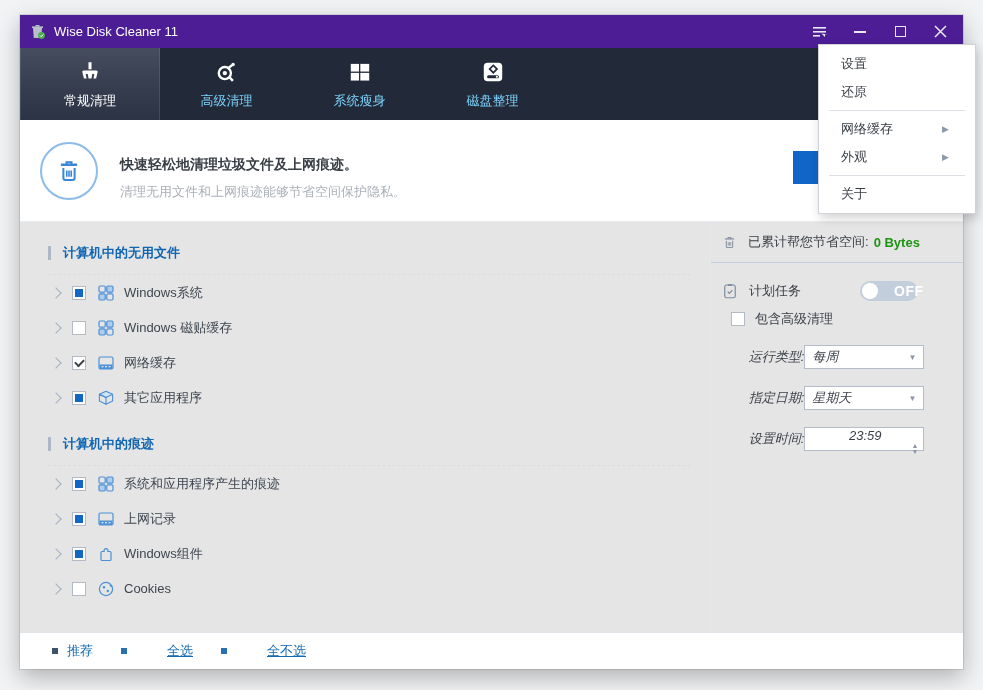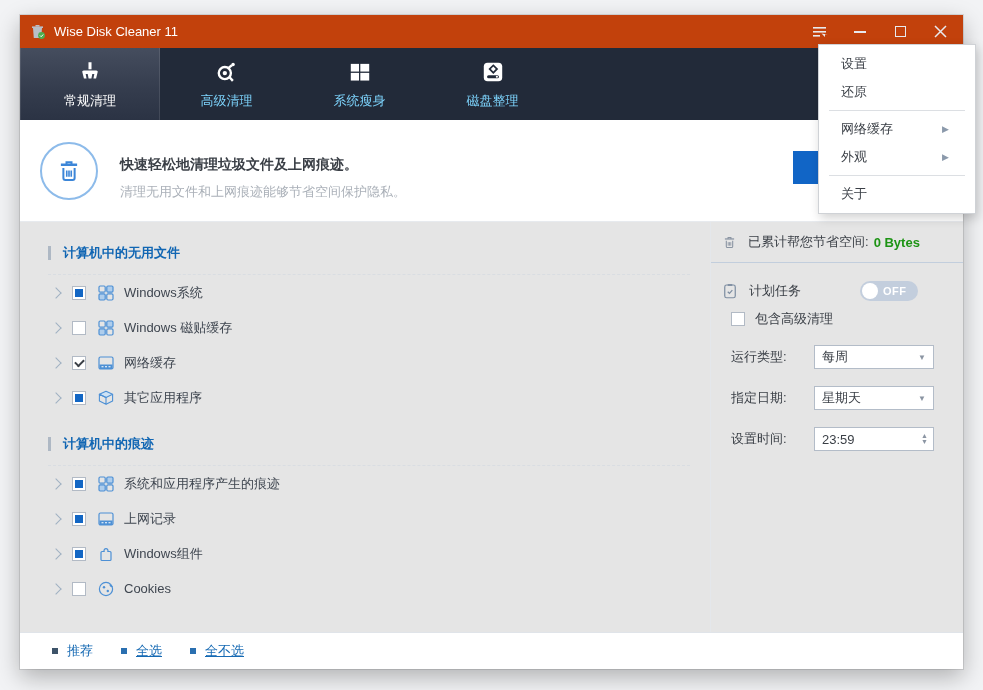--- a/index.html
+++ b/index.html
@@ -3,21 +3,21 @@
 <meta charset="utf-8">
 <style>
   * { margin:0; padding:0; box-sizing:border-box; }
   html,body { width:983px; height:690px; }
   body { font-family:"Liberation Sans","DejaVu Sans",sans-serif; background:#f2f3f5; position:relative; overflow:hidden; }
 
   .window { position:absolute; left:20px; top:15px; width:943px; height:654px; background:#fff;
             box-shadow:0 8px 22px rgba(0,0,0,.28), 0 0 0 1px rgba(0,0,0,.10); }
 
   
-  .titlebar { position:absolute; left:0; top:0; width:100%; height:33px; background:#c2410c;
+  .titlebar { position:absolute; left:0; top:0; width:100%; height:33px; background:#4c1d95;
               display:flex; align-items:center; padding:0 10px; }
   .app-icon { width:16px; height:16px; margin-right:8px; flex:none; }
   .win-title { color:#fff; font-size:13px; }
   .win-controls { margin-left:auto; display:flex; align-items:center; gap:14px; }
   .win-btn { width:26px; height:22px; display:flex; align-items:center; justify-content:center; cursor:pointer; }
   .min-glyph { width:12px; height:2px; background:#e8eaee; }
   .max-glyph { width:11px; height:11px; border:1.5px solid #e8eaee; }
 
   
   .nav { position:absolute; left:0; top:33px; width:100%; height:72px; background:#222a39; display:flex; }
@@ -55,46 +55,46 @@
                           border-left:2px solid #3a3f46; border-bottom:2px solid #3a3f46; transform:rotate(-45deg); }
   .tree-icon { width:18px; height:18px; margin-right:9px; flex:none; }
   .tree-label { font-size:13px; color:#3f4650; }
 
   .footer { position:absolute; left:0; top:617px; width:100%; height:37px; border-top:1px solid #e0e4e9; background:#fff;
             display:flex; align-items:center; padding-left:32px; gap:28px; }
   .flink { display:flex; align-items:center; gap:9px; cursor:pointer; }
   .flink .sq { width:6px; height:6px; background:#2a6fb0; }
   .flink:first-child .sq { background:#3d5369; }
   .flink .ltext { font-size:13px; color:#1569b3; }
-  .flink.u .ltext { text-decoration:underline; }
+  .flink.u .ltext { text-decoration:underline;margin-left:31px; }
 
   
   .savings-row { height:41px; display:flex; align-items:center; padding-left:10px; border-bottom:1px solid #c2cedd; }
   .savings-label { font-size:13px; color:#3a3f46; margin-left:10px; }
   .savings-value { font-size:13px; font-weight:bold; color:#1d9414; margin-left:5px; }
 
   .sched { padding:18px 13px 0 10px; }
   .sched-head { display:flex; align-items:center; }
   .sched-title { font-size:13px; color:#3a3f46; margin-left:10px; }
   .toggle { margin-left:auto; margin-right:32px; width:58px; height:20px; border-radius:10px; background:#c3cedd;
             display:flex; align-items:center; cursor:pointer; }
   .knob { width:16px; height:16px; border-radius:50%; background:#fff; margin-left:2px; flex:none; }
-  .toggle-label { color:#fff; font-size:11px; font-weight:bold; margin-left:5px; letter-spacing:.5px; }
+  .toggle-label { color:#fff; font-size:14px; font-weight:bold; margin-left:16px; letter-spacing:.5px; }
 
   .adv-row { display:flex; align-items:center; margin:9px 0 0 10px; cursor:pointer; }
   .adv-row .cb { margin-right:10px; }
   .adv-label { font-size:13px; color:#3a3f46; }
 
-  .field-row { display:flex; align-items:center; justify-content:space-between; margin:17px 16px 0 10px; }
+  .field-row { display:flex; align-items:center; justify-content:center; margin:17px 8px 0 10px;font-style:italic; }
   .field-label { font-size:13px; color:#3a3f46; }
   .select { width:120px; height:24px; border:1px solid #b3bcc8; background:#fff; display:flex; align-items:center;
             padding:0 7px; cursor:pointer; }
   .select .sel-value { font-size:13px; color:#3a3f46; }
   .select .arrow { margin-left:auto; font-size:8px; color:#8b95a3; }
-  .spinner { width:120px; height:24px; border:1px solid #b3bcc8; background:#fff; display:flex; align-items:center; padding:0 5px 0 7px; }
+  .spinner { width:120px; height:24px; border:1px solid #b3bcc8; background:#fff; display:flex; align-items:center; padding:0 5px 0 7px;flex-direction:column; }
   .spinner .spin-value { font-size:13px; color:#3a3f46; }
   .spin-btns { margin-left:auto; display:flex; flex-direction:column; line-height:6px; }
   .spin-btns span { font-size:7px; color:#8b95a3; cursor:pointer; text-align:center; }
 
   
   .menu { position:absolute; left:798px; top:29px; width:158px; background:#fff; border:1px solid #cfd2d6;
           box-shadow:2px 4px 10px rgba(0,0,0,.18); padding:5px 0; z-index:50; }
   .menu-item { height:28px; display:flex; align-items:center; padding:0 26px 0 22px; font-size:13px; color:#3a3f46; cursor:pointer; }
   .menu-item .sub-arrow { margin-left:auto; font-size:9px; color:#8b99ab; }
   .menu-divider { border-top:1px solid #dcdfe3; margin:4px 10px; }

